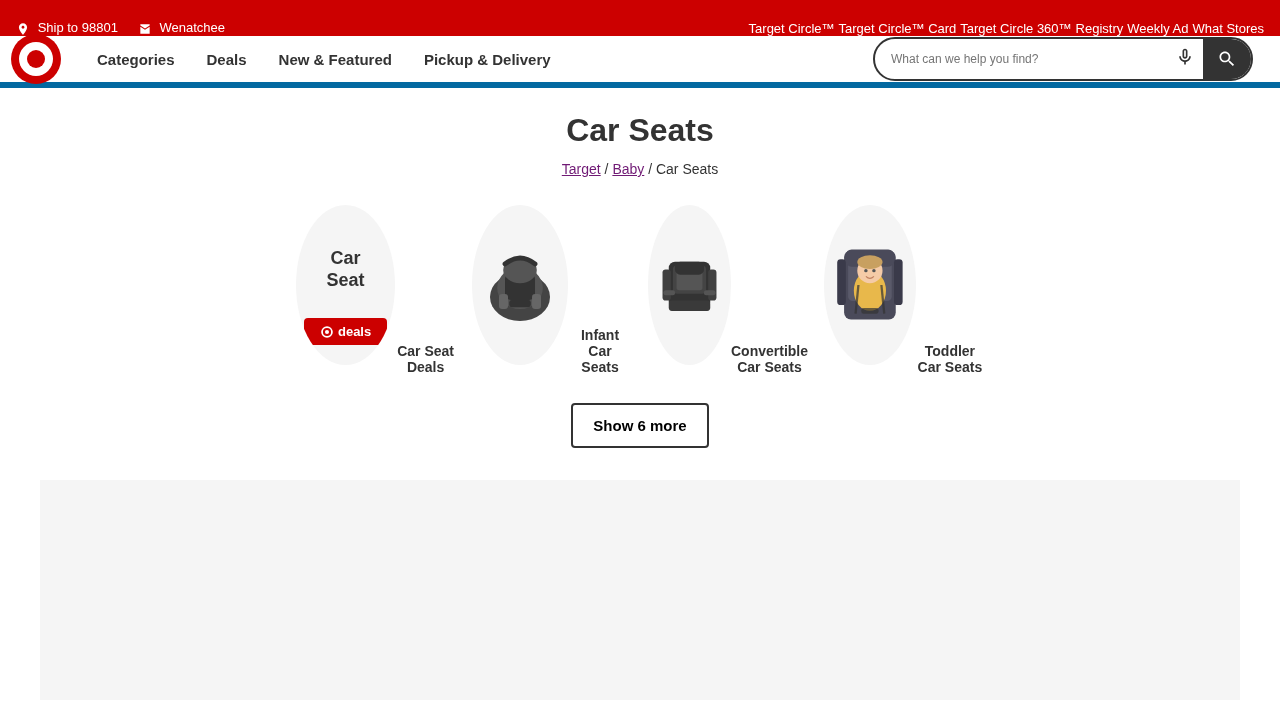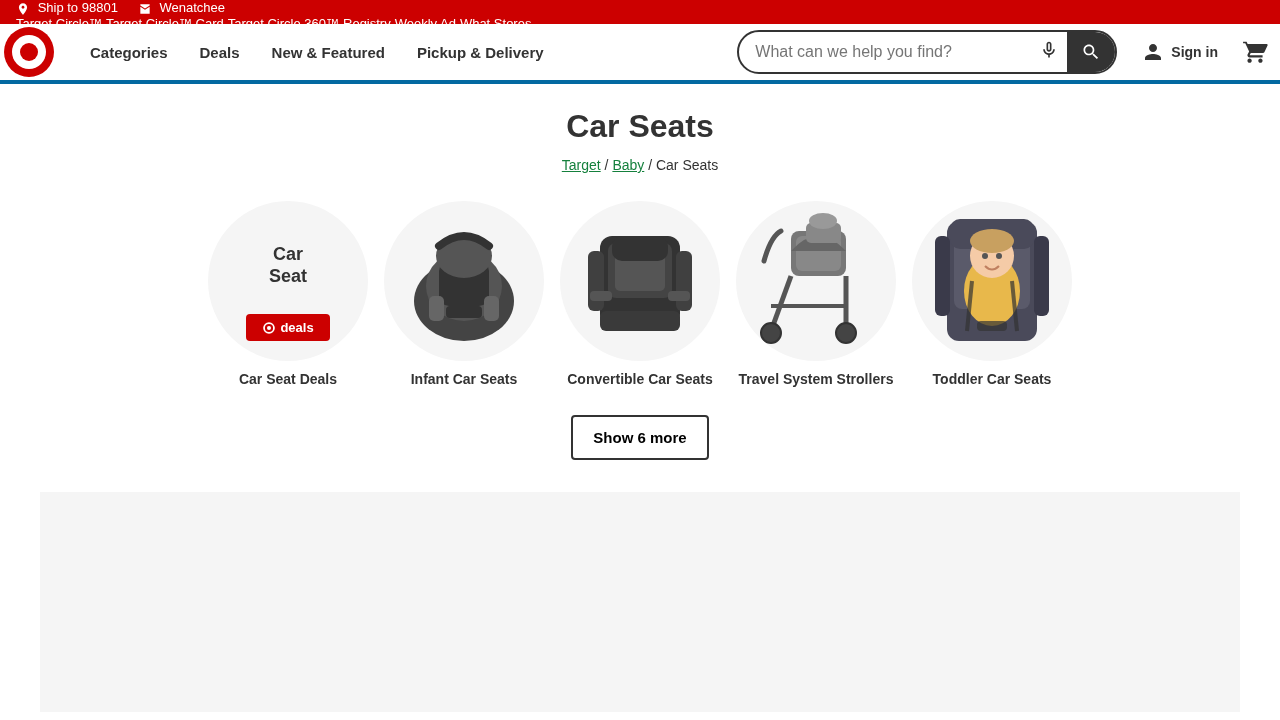--- a/index.html
+++ b/index.html
@@ -3,39 +3,38 @@
   <meta charset="utf-8">
   <style>
     * { margin: 0; padding: 0; box-sizing: border-box; }
     body { font-family: -apple-system, BlinkMacSystemFont, 'Segoe UI', Helvetica, Arial, sans-serif; background: #fff; width: 1280px; }
 
     
     .top-bar {
       background: #cc0000;
       color: white;
       display: flex;
-      align-items: flex-start;
+      align-items: flex-end;
       justify-content: space-between;
       padding: 0 16px;
-      height: 24px;
+      height: 36px;
       font-size: 13px;
-      flex-direction: column;
     }
     .top-bar-left { display: flex; align-items: center; gap: 20px; }
     .top-bar-right { display: flex; align-items: center; gap: 4px; }
     .top-bar a { color: white; text-decoration: none; }
 
     
     .nav-bar {
       background: #fff;
       display: flex;
       align-items: center;
-      padding: 0 4px;
-      height: 60px;
-      border-bottom: 4px solid #0369a1;
+      padding: 0 11px;
+      height: 52px;
+      border-bottom: 6px solid #0369a1;
       gap: 0;
     }
     .logo {
       width: 50px;
       height: 50px;
       margin-right: 20px;
       flex-shrink: 0;
     }
     .nav-links {
       display: flex;
@@ -60,21 +59,21 @@
       overflow: hidden;
       width: 380px;
       height: 44px;
       margin: 0 16px;
     }
     .search-input {
       flex: 1;
       border: none;
       outline: none;
       padding: 0 16px;
-      font-size: 16px;
+      font-size: 12px;
       background: transparent;
     }
     .search-mic-btn {
       background: none;
       border: none;
       padding: 0 8px;
       cursor: pointer;
       color: #333;
       font-size: 18px;
     }
@@ -122,37 +121,37 @@
       margin-bottom: 12px;
     }
 
     .breadcrumb {
       text-align: center;
       font-size: 14px;
       color: #666;
       margin-bottom: 28px;
     }
     .breadcrumb a {
-      color: #15803d;
+      color: #701a75;
       text-decoration: underline;
     }
     .breadcrumb span { color: #333; }
 
     
     .categories-row {
       display: flex;
       justify-content: center;
       gap: 16px;
       margin-bottom: 28px;
       flex-wrap: nowrap;
     }
     .category-item {
       display: flex;
-      flex-direction: column;
-      align-items: center;
+      flex-direction: row;
+      align-items: flex-end;
       cursor: pointer;
       width: 160px;
     }
     .category-circle {
       width: 160px;
       height: 160px;
       border-radius: 50%;
       background: #f5f5f5;
       overflow: hidden;
       display: flex;
@@ -276,33 +275,20 @@
           <path d="M12 14c1.66 0 3-1.34 3-3V5c0-1.66-1.34-3-3-3S9 3.34 9 5v6c0 1.66 1.34 3 3 3zm-1-9c0-.55.45-1 1-1s1 .45 1 1v6c0 .55-.45 1-1 1s-1-.45-1-1V5zm6 6c0 2.76-2.24 5-5 5s-5-2.24-5-5H5c0 3.53 2.61 6.43 6 6.92V21h2v-3.08c3.39-.49 6-3.39 6-6.92h-2z"></path>
         </svg>
     </button>
     <button class="search-btn">
       <svg width="20" height="20" viewBox="0 0 24 24" fill="white">
           <path d="M15.5 14h-.79l-.28-.27C15.41 12.59 16 11.11 16 9.5 16 5.91 13.09 3 9.5 3S3 5.91 3 9.5 5.91 16 9.5 16c1.61 0 3.09-.59 4.23-1.57l.27.28v.79l5 4.99L20.49 19l-4.99-5zm-6 0C7.01 14 5 11.99 5 9.5S7.01 5 9.5 5 14 7.01 14 9.5 11.99 14 9.5 14z"></path>
         </svg>
     </button>
   </div>
 
-  <div class="nav-actions">
-    <button class="nav-action-btn">
-      <svg width="24" height="24" viewBox="0 0 24 24" fill="#333">
-          <path d="M12 12c2.21 0 4-1.79 4-4s-1.79-4-4-4-4 1.79-4 4 1.79 4 4 4zm0 2c-2.67 0-8 1.34-8 4v2h16v-2c0-2.66-5.33-4-8-4z"></path>
-        </svg>
-      <span>Sign in</span>
-    </button>
-    <button class="nav-action-btn">
-      <svg width="26" height="26" viewBox="0 0 24 24" fill="#333">
-          <path d="M7 18c-1.1 0-1.99.9-1.99 2S5.9 22 7 22s2-.9 2-2-.9-2-2-2zM1 2v2h2l3.6 7.59L5.25 14c-.16.28-.25.61-.25.96C5 16.1 5.9 17 7 17h12v-2H7.42c-.14 0-.25-.11-.25-.25l.03-.12.9-1.63H19c.75 0 1.41-.41 1.75-1.03L23.58 6c.33-.61-.04-1.37-.72-1.37H5.21l-.94-2H1zm16 16c-1.1 0-1.99.9-1.99 2s.89 2 1.99 2 2-.9 2-2-.9-2-2-2z"></path>
-        </svg>
-    </button>
-  </div>
 </div>
 
 <div class="main-content">
 
   <h1 class="page-title">Car Seats</h1>
 
   <div class="breadcrumb">
     <a href="#">Target</a>
     <span> / </span>
     <a href="#">Baby</a>
@@ -364,50 +350,25 @@
           <rect x="116" y="50" width="16" height="60" rx="6" fill="#404040"></rect>
 
           <rect x="30" y="90" width="22" height="10" rx="4" fill="#555"></rect>
           <rect x="108" y="90" width="22" height="10" rx="4" fill="#555"></rect>
         </svg>
       </div>
       <span class="category-label">Convertible Car Seats</span>
     </div>
 
 
+
     <div class="category-item">
       <div class="category-circle">
         <svg viewBox="0 0 160 160" width="160" height="160">
 
-          <rect x="55" y="30" width="55" height="45" rx="8" fill="#777"></rect>
-          <rect x="60" y="35" width="45" height="35" rx="6" fill="#888"></rect>
-
-          <path d="M55 50 Q82 20 110 50" fill="#666" stroke="none"></path>
-
-          <line x1="55" y1="75" x2="35" y2="130" stroke="#555" stroke-width="5"></line>
-          <line x1="110" y1="75" x2="110" y2="130" stroke="#555" stroke-width="5"></line>
-
-          <path d="M28 60 Q35 35 45 30" stroke="#555" stroke-width="5" fill="none" stroke-linecap="round"></path>
-
-          <line x1="35" y1="105" x2="110" y2="105" stroke="#555" stroke-width="4"></line>
-
-          <circle cx="35" cy="132" r="10" fill="#444" stroke="#333" stroke-width="2"></circle>
-          <circle cx="110" cy="132" r="10" fill="#444" stroke="#333" stroke-width="2"></circle>
-
-          <rect x="70" y="22" width="35" height="20" rx="5" fill="#888"></rect>
-          <ellipse cx="87" cy="20" rx="14" ry="8" fill="#999"></ellipse>
-        </svg>
-      </div>
-      <span class="category-label">Travel System Strollers</span>
-    </div>
-
-    <div class="category-item">
-      <div class="category-circle">
-        <svg viewBox="0 0 160 160" width="160" height="160">
-
           <rect x="35" y="20" width="90" height="120" rx="12" fill="#4a4a5a"></rect>
           <rect x="42" y="28" width="76" height="80" rx="8" fill="#5a5a6a"></rect>
 
           <rect x="38" y="18" width="84" height="30" rx="10" fill="#4a4a5a"></rect>
 
           <ellipse cx="80" cy="90" rx="28" ry="35" fill="#e8b84b"></ellipse>
 
           <circle cx="80" cy="55" r="22" fill="#f5cba7"></circle>
 
           <ellipse cx="80" cy="40" rx="22" ry="12" fill="#c8a060"></ellipse>

